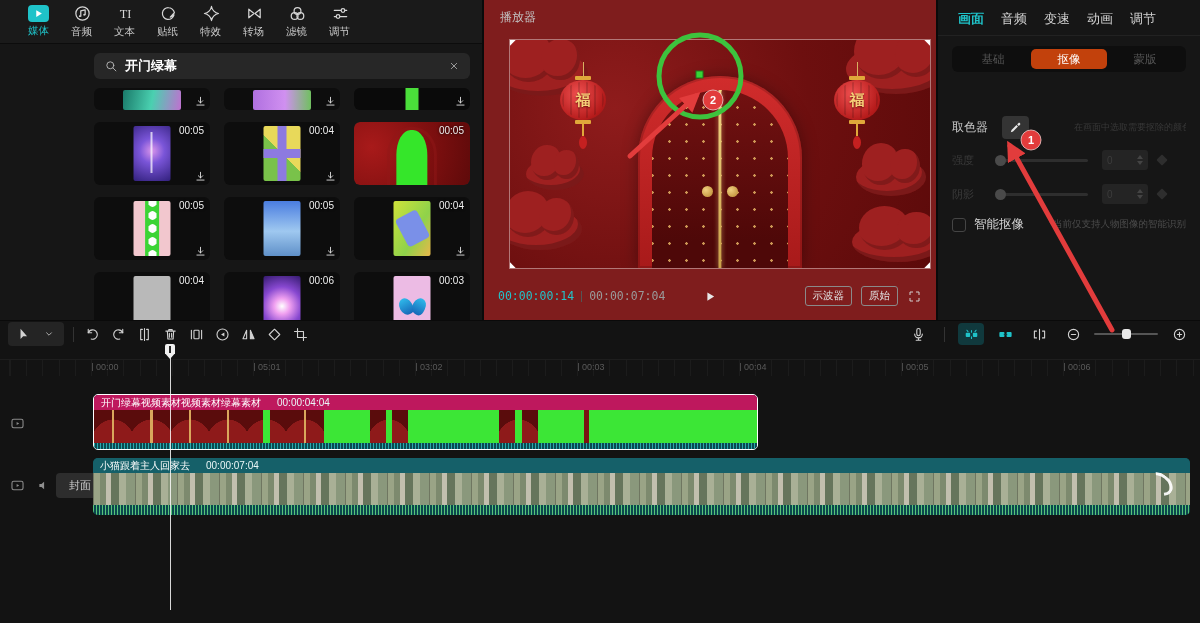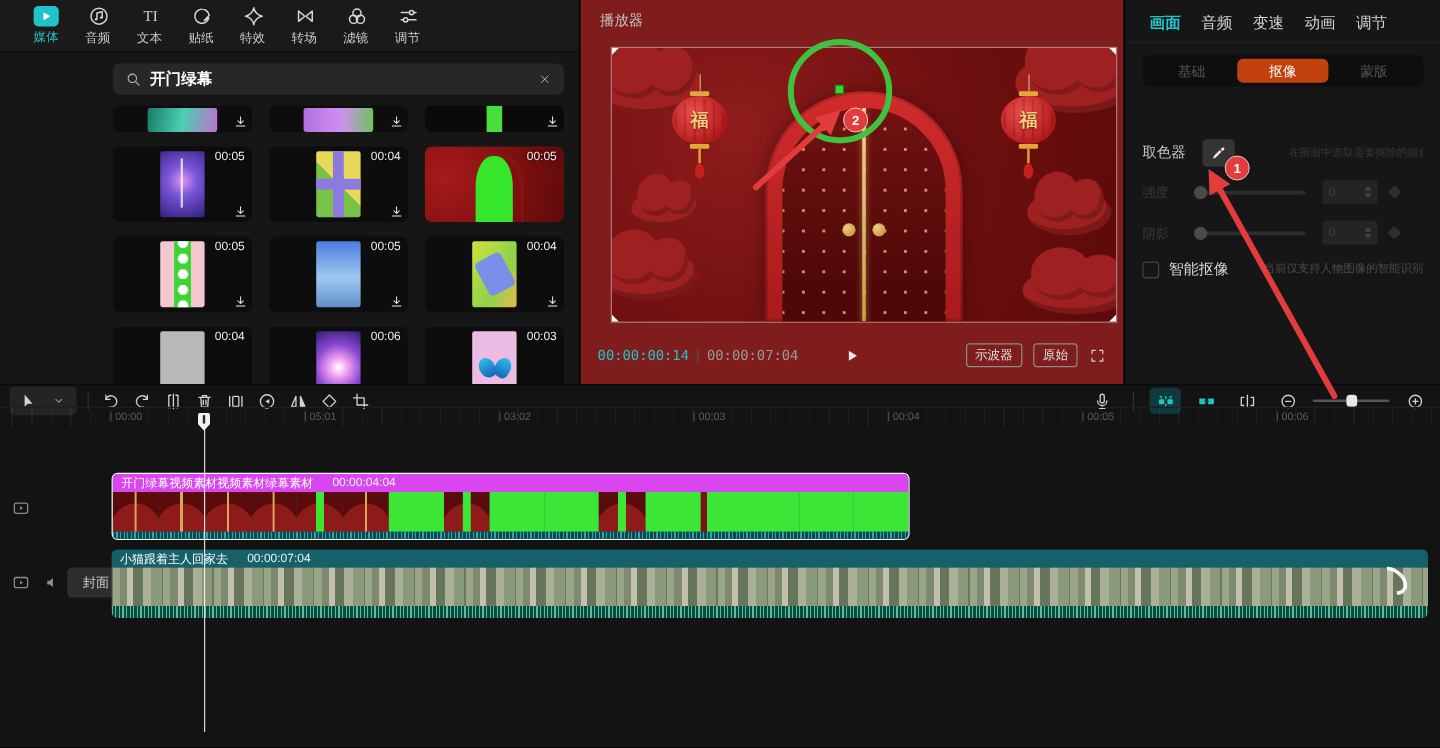--- a/index.html
+++ b/index.html
@@ -163,21 +163,21 @@
   .ticon { width:26px; height:22px; display:flex; align-items:center; justify-content:center; color:#d2d2d2; cursor:pointer; }
   .ticon svg { width:17px; height:17px; }
   .ticon.small svg { width:12px; height:12px; }
   .tdiv { width:1px; height:15px; background:#333; margin:0 5px; }
   .tl-right { margin-left:auto; display:flex; align-items:center; gap:8px; }
   .ticon.active { background:#10393d; border-radius:4px; }
   .zoom-slider { position:relative; width:64px; height:14px; cursor:pointer; }
   .zoom-slider .zs-track { position:absolute; left:0; right:0; top:6px; height:2px; background:#555; border-radius:1px; }
   .zoom-slider .zs-knob { position:absolute; left:28px; top:2px; width:9px; height:10px; border-radius:3px; background:#e8e8e8; }
 
-  #ruler { position:absolute; left:0; right:0; top:18px; height:17px; border-top:1px solid #1e1e1e;
+  #ruler { position:absolute; left:0; right:0; top:38px; height:17px; border-top:1px solid #1e1e1e;
            background:repeating-linear-gradient(90deg, rgba(255,255,255,.04) 0 1px, transparent 1px 16.2px);
            background-position:10px 0; cursor:pointer; }
   .tick { position:absolute; top:3px; display:flex; gap:3px; align-items:flex-start; }
   .tickline { width:1px; height:8px; background:#4a4a4a; }
   .ticklabel { font-size:9px; color:#5a5a5a; line-height:9px; }
 
   #playhead { position:absolute; left:165px; top:23px; z-index:30; cursor:ew-resize; }
   .ph-head { width:10px; height:15px; background:#f2f2f2; border-radius:2px 2px 0 0; position:relative;
              clip-path:polygon(0 0,100% 0,100% 62%,50% 100%,0 62%); }
   .ph-head::after { content:''; position:absolute; left:4px; top:2px; width:2px; height:7px; background:#2a2a2a; }
@@ -185,21 +185,21 @@
 
   .trk-icon { position:absolute; left:8px; width:19px; height:17px; color:#8a8a8a; cursor:pointer; }
   .trk-icon svg { width:19px; height:17px; }
   .spk-icon { position:absolute; left:36px; color:#8f8f8f; cursor:pointer; } .spk-icon svg { width:15px; height:15px; }
   .cover-btn { position:absolute; left:56px; width:48px; height:25px; background:#2d2d2d; border-radius:4px;
                color:#cfcfcf; font-size:11px; display:flex; align-items:center; justify-content:center; cursor:pointer; }
 
   .clip { position:absolute; left:93px; border-radius:5px; overflow:hidden; cursor:pointer; }
   #clip1 { top:73px; width:665px; height:56px; border:1.5px solid #fff; background:#0d4d52; }
   #clip2 { top:137px; width:1097px; height:57px; background:#0b4950; }
-  .clip-head { height:15px; background:#d946ef; display:flex; align-items:center; gap:16px; padding:0 7px;
+  .clip-head { height:15px; background:#be185d; display:flex; align-items:center; gap:16px; padding:0 7px;
                color:#fff; font-size:10px; white-space:nowrap; overflow:hidden; }
   #clip2 .clip-head { background:#156069; }
   .clip-dur { color:#eaf6f7; }
   .clip-body { display:flex; height:33px; }
   #clip2 .clip-body { height:32px;
      background:
        repeating-linear-gradient(90deg, rgba(0,0,0,.28) 0 1px, transparent 1px 42px),
        repeating-linear-gradient(90deg, #9aa486 0 7px, #7d8a6e 7px 13px, #c2bfae 13px 18px, #66755c 18px 26px, #a9b096 26px 33px, #8a987c 33px 42px); }
   .fs-door, .fs-slit, .fs-green, .fs-sliver { height:100%; }
   .fs-door { flex:1.05; background:

